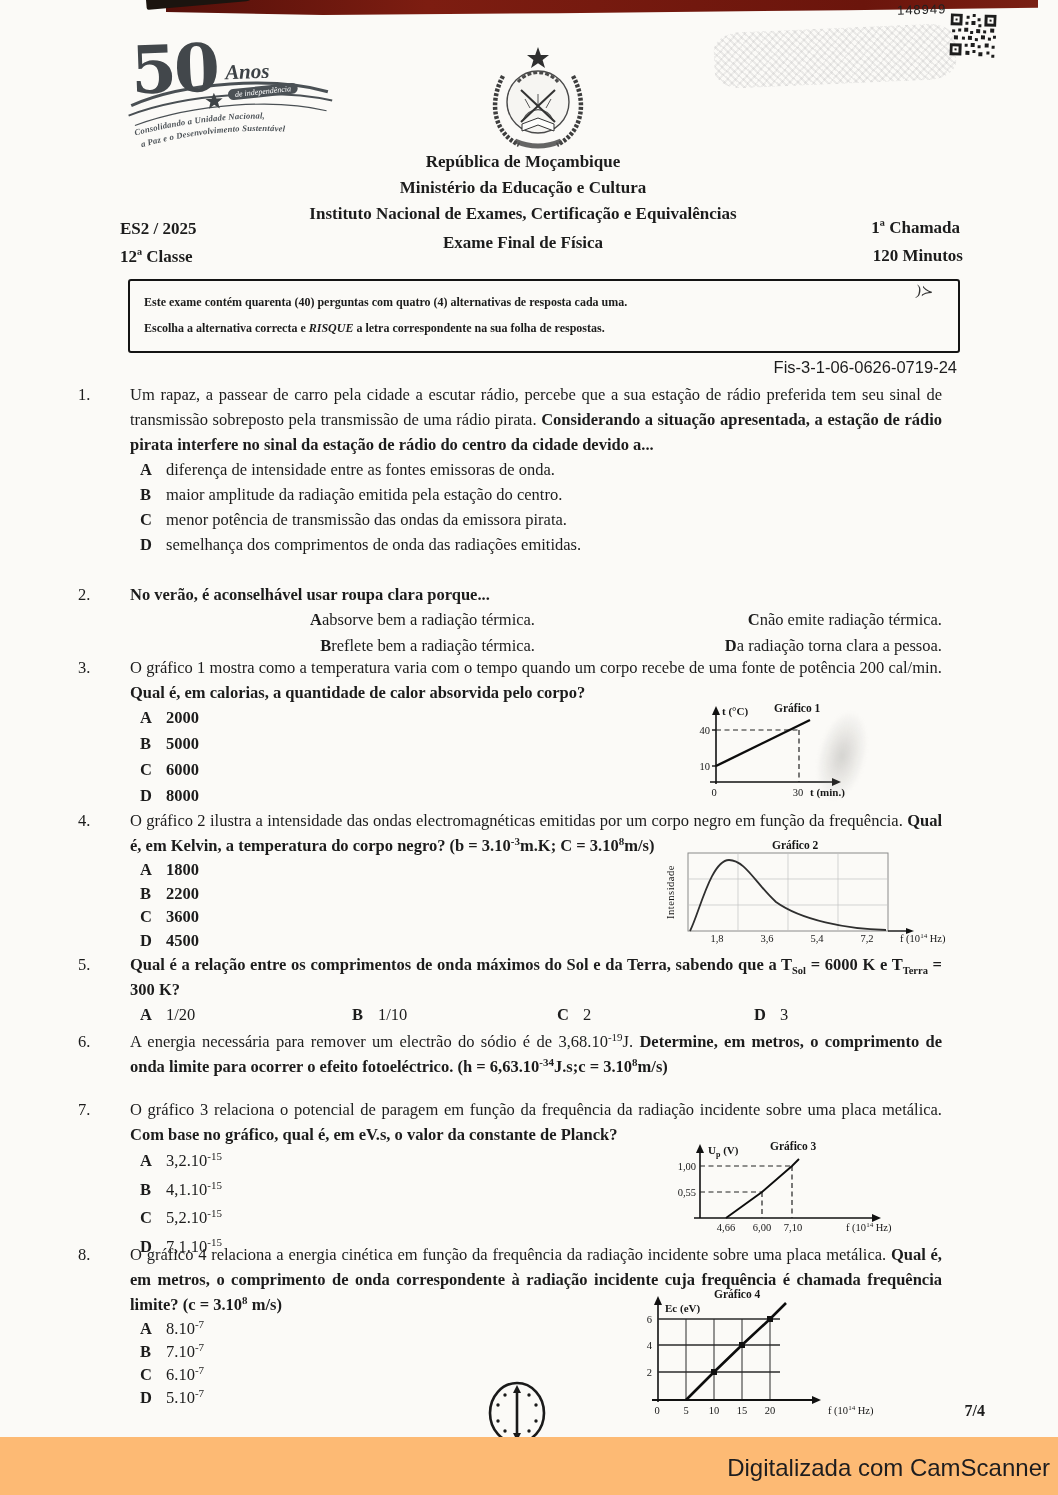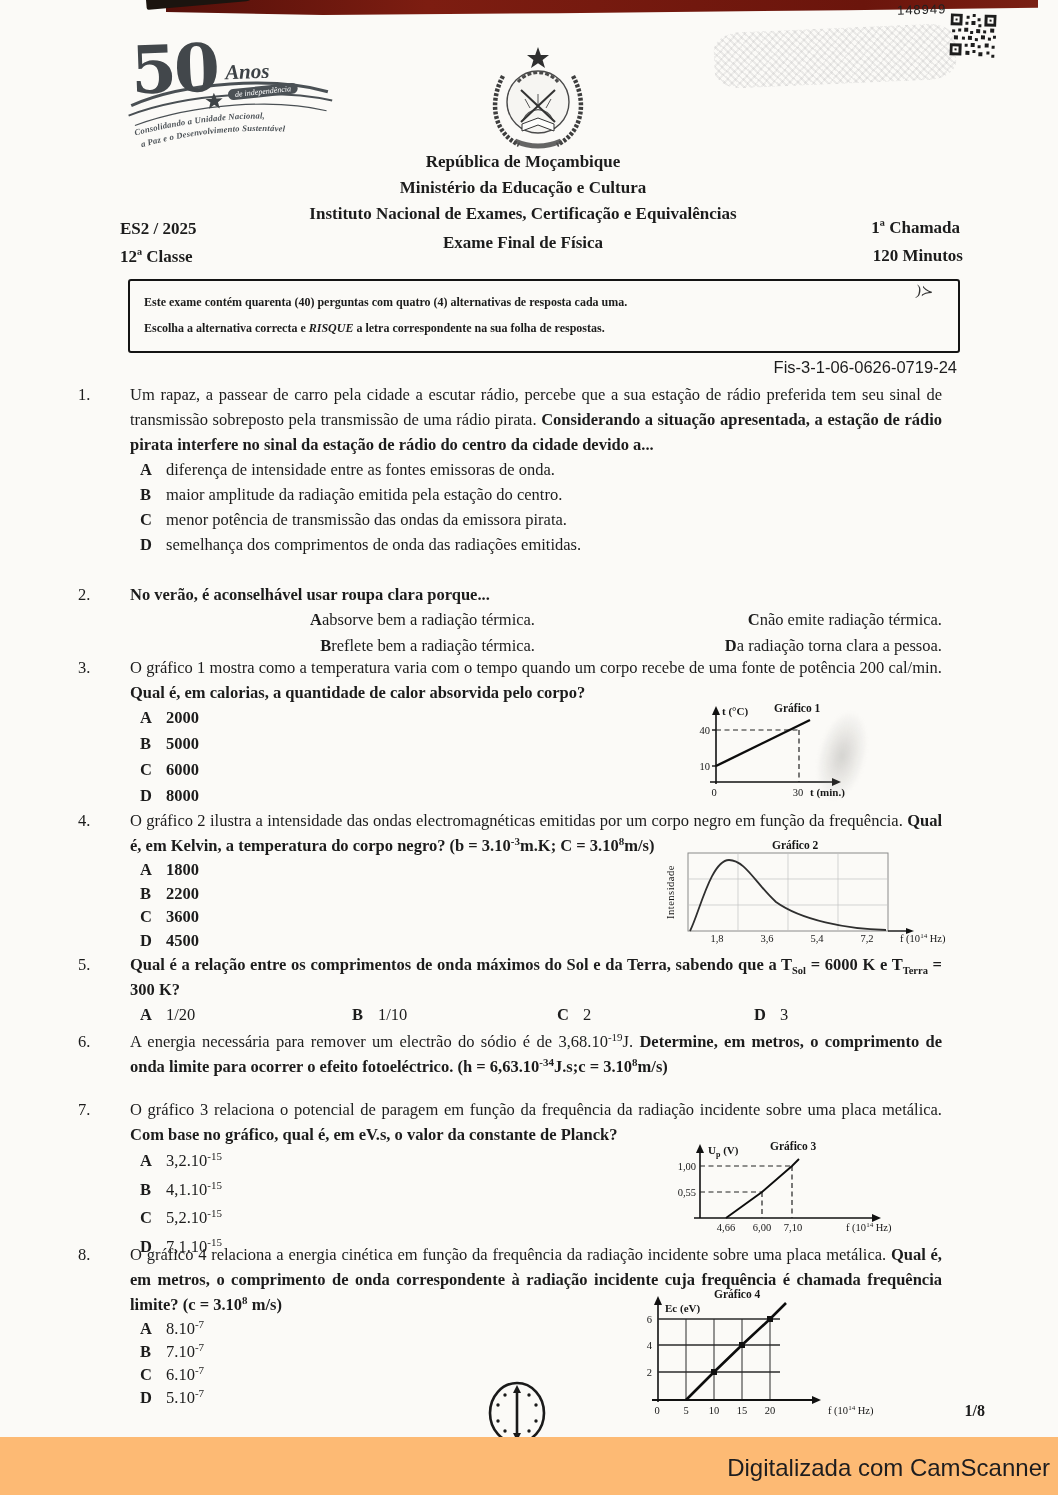--- a/index.html
+++ b/index.html
@@ -382,17 +382,17 @@
       <circle cx="19" cy="53" r="1.7"></circle>
         <circle cx="12" cy="43" r="1.7"></circle>
         <circle cx="12" cy="27" r="1.7"></circle>
       <circle cx="19" cy="17" r="1.7"></circle>
     </g>
     <line x1="31" y1="13" x2="31" y2="57" stroke="#1a1a1a" stroke-width="2.6"></line>
     <polygon points="31,7 27,15 35,15" fill="#1a1a1a"></polygon>
     <polygon points="31,63 27,55 35,55" fill="#1a1a1a"></polygon>
   </svg>
 
-  <div class="pagenum">1/8</div>
+  <div class="pagenum">7/4</div>
   <div class="scanfoot">
     <div class="camscanner">Digitalizada com CamScanner</div>
   </div>
 </div>
 
 </body></html>

